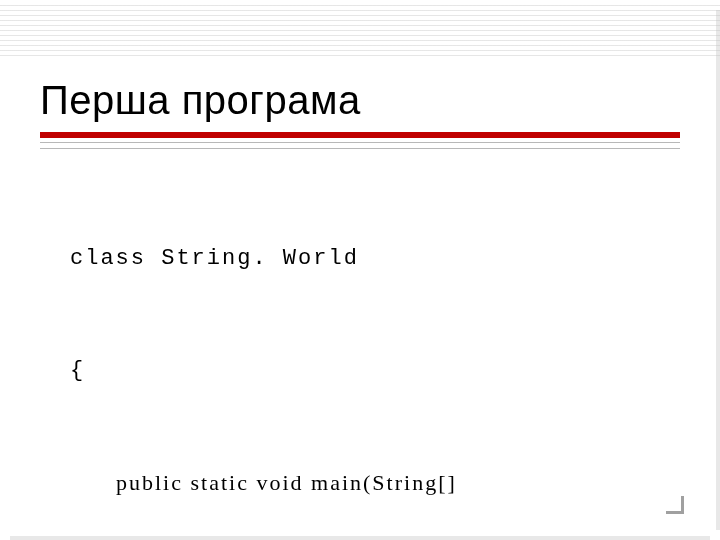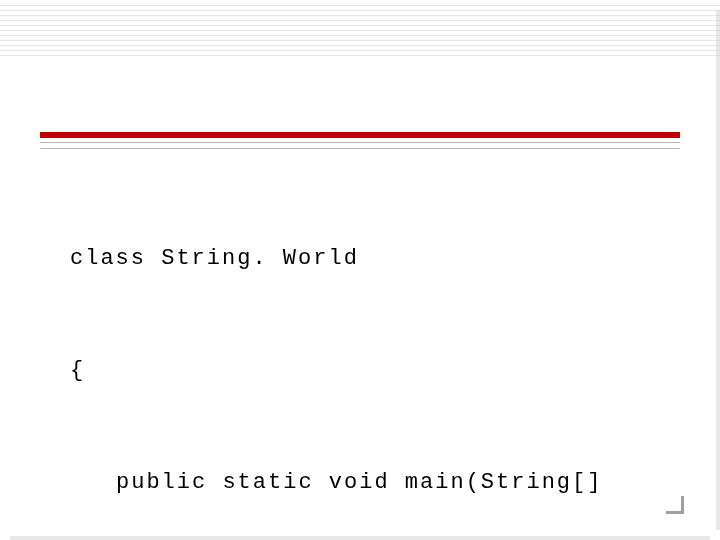--- a/index.html
+++ b/index.html
@@ -62,21 +62,21 @@
     left: 70px;
     width: 600px;
     font-family: "Courier New", Courier, monospace;
     font-size: 22px;
     line-height: 1.7;
     letter-spacing: 2px;
     color: #000;
     white-space: pre;
   }
   .code-line { display: block; }
-  .indent1 { padding-left: 46px; }
+  .indent1 { padding-left: 46px; font-family: Liberation Serif, serif; }
   .corner {
     position: absolute;
     width: 18px;
     height: 18px;
     box-sizing: border-box;
   }
   .corner::before, .corner::after {
     content: "";
     position: absolute;
     background: #a0a0a0;
@@ -102,20 +102,21 @@
     opacity: 0.35;
   }
 </style>
 </head>
 <body>
 
 <div class="slide">
 
   <div class="ruled-top"></div>
 
+  <div class="title">Перша програма</div>
 
   <div class="thick-underline"></div>
   <div class="thin-line" style="top:142px;"></div>
   <div class="thin-line" style="top:148px;"></div>
 
   <div class="code-block">
     <span class="code-line">class String. World</span>
     <span class="code-line">{</span>
     <span class="code-line indent1">public static void main(String[]</span>
     

